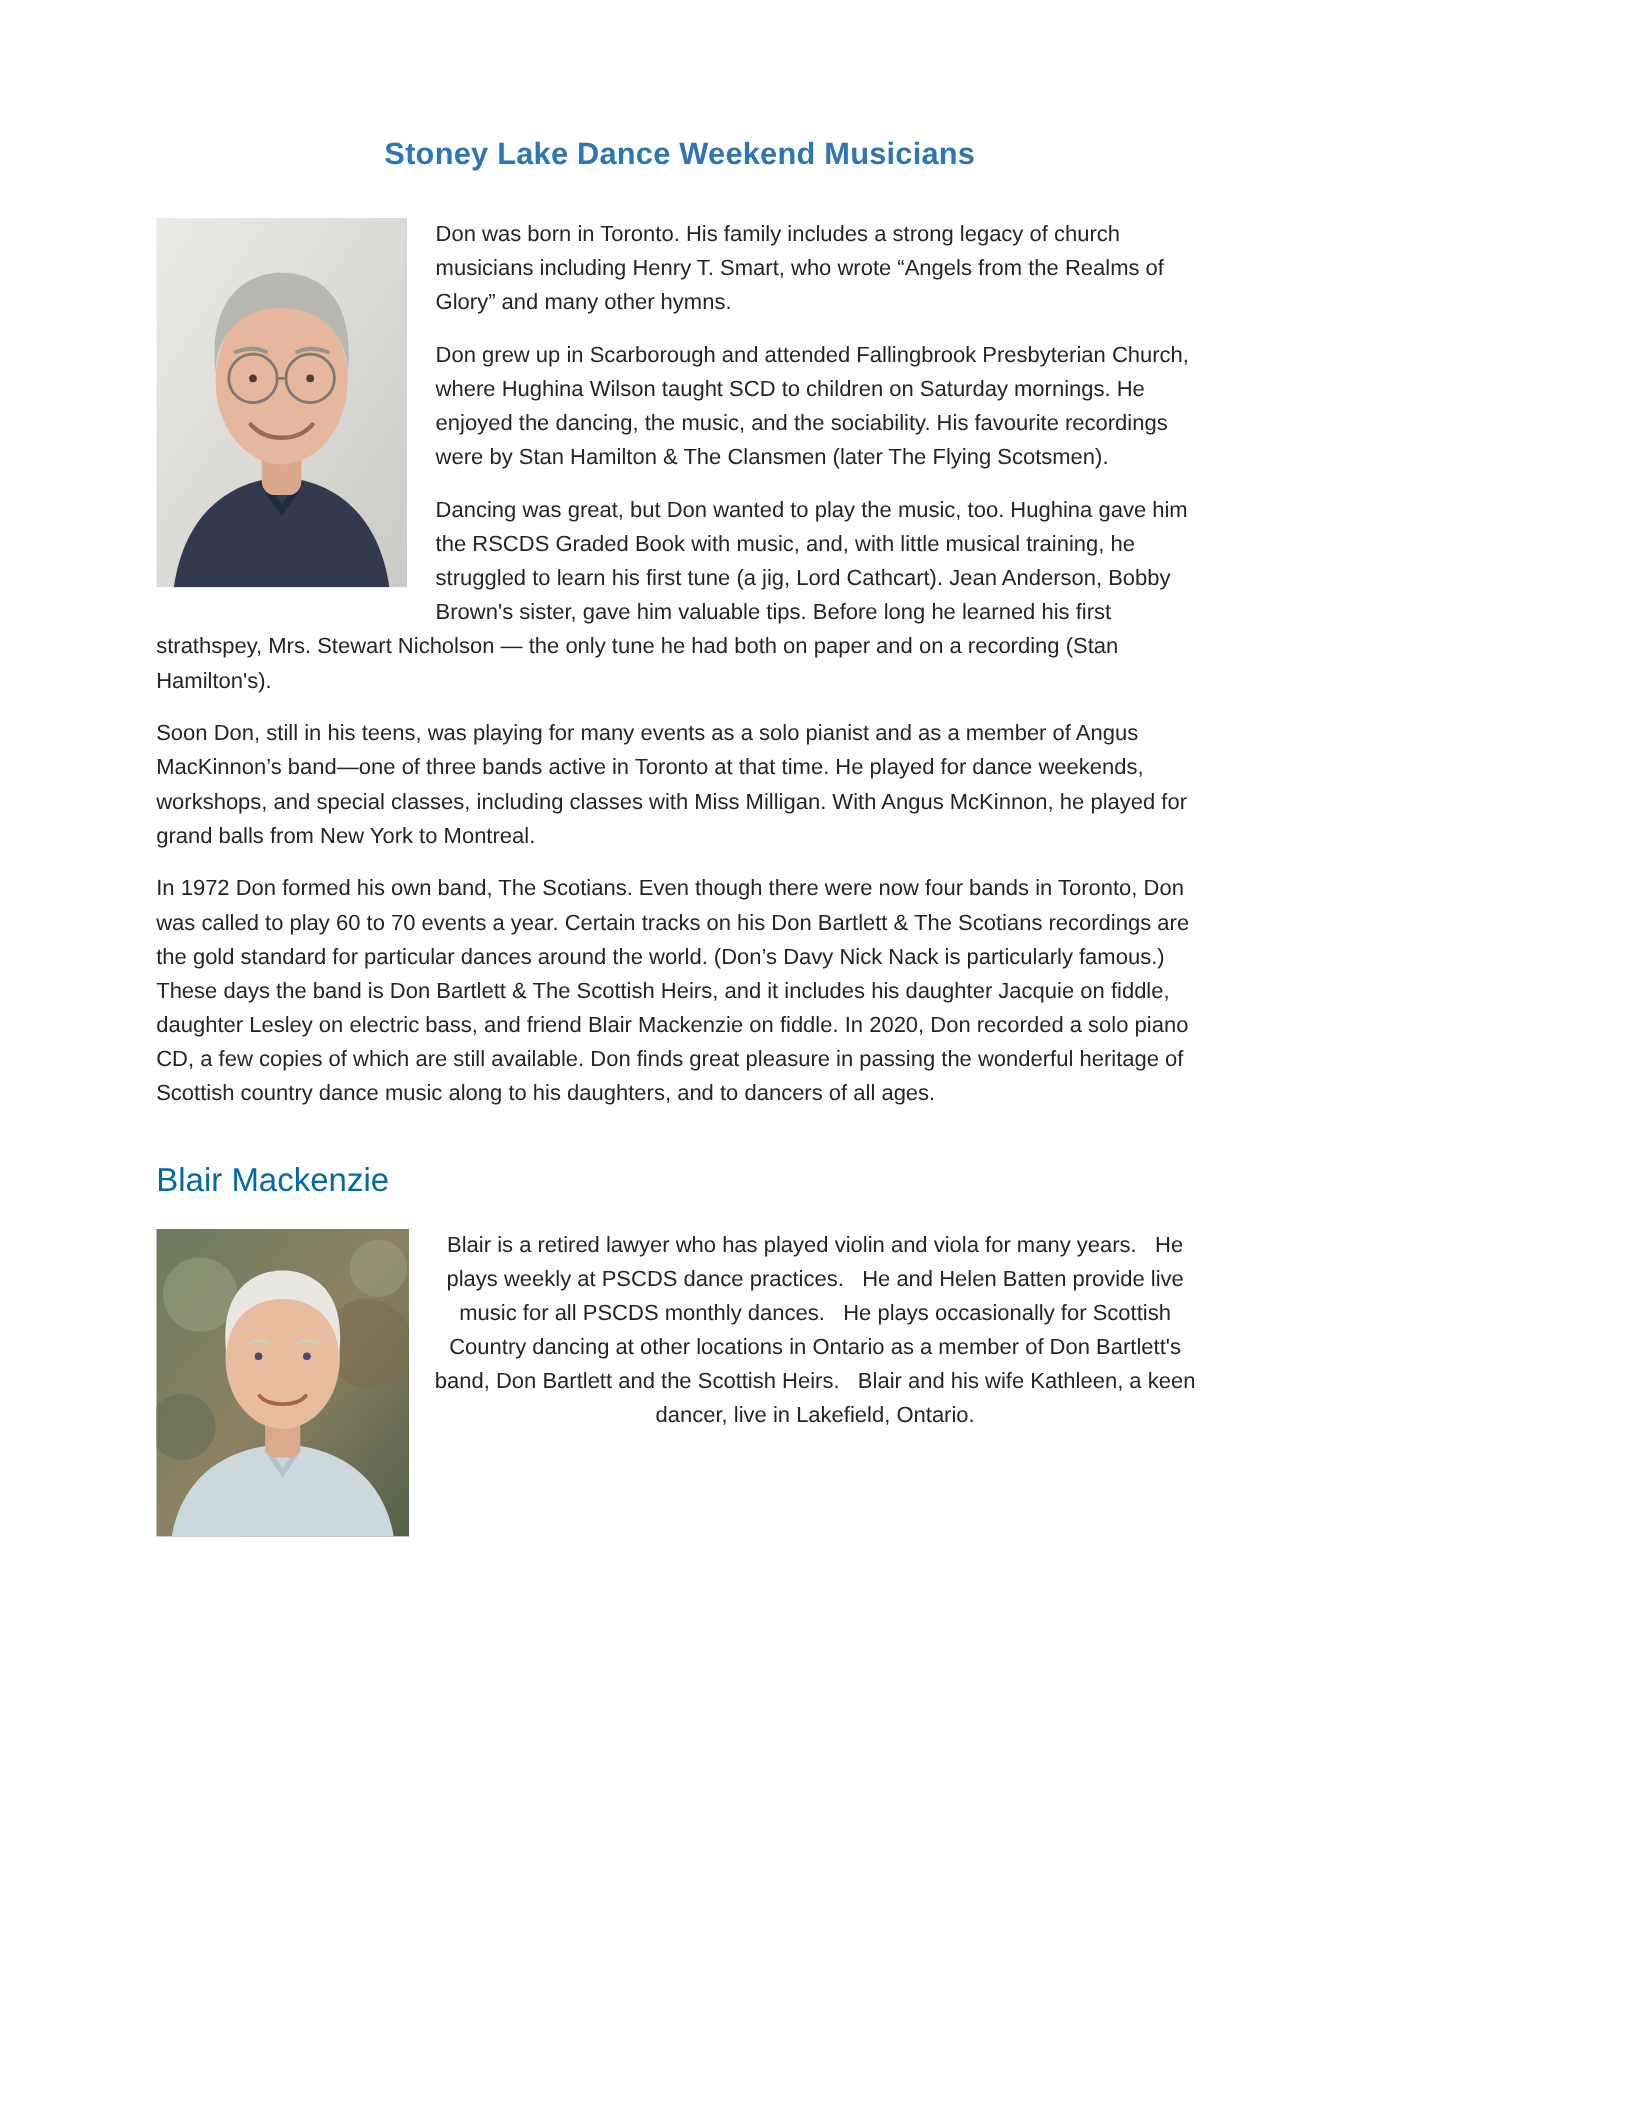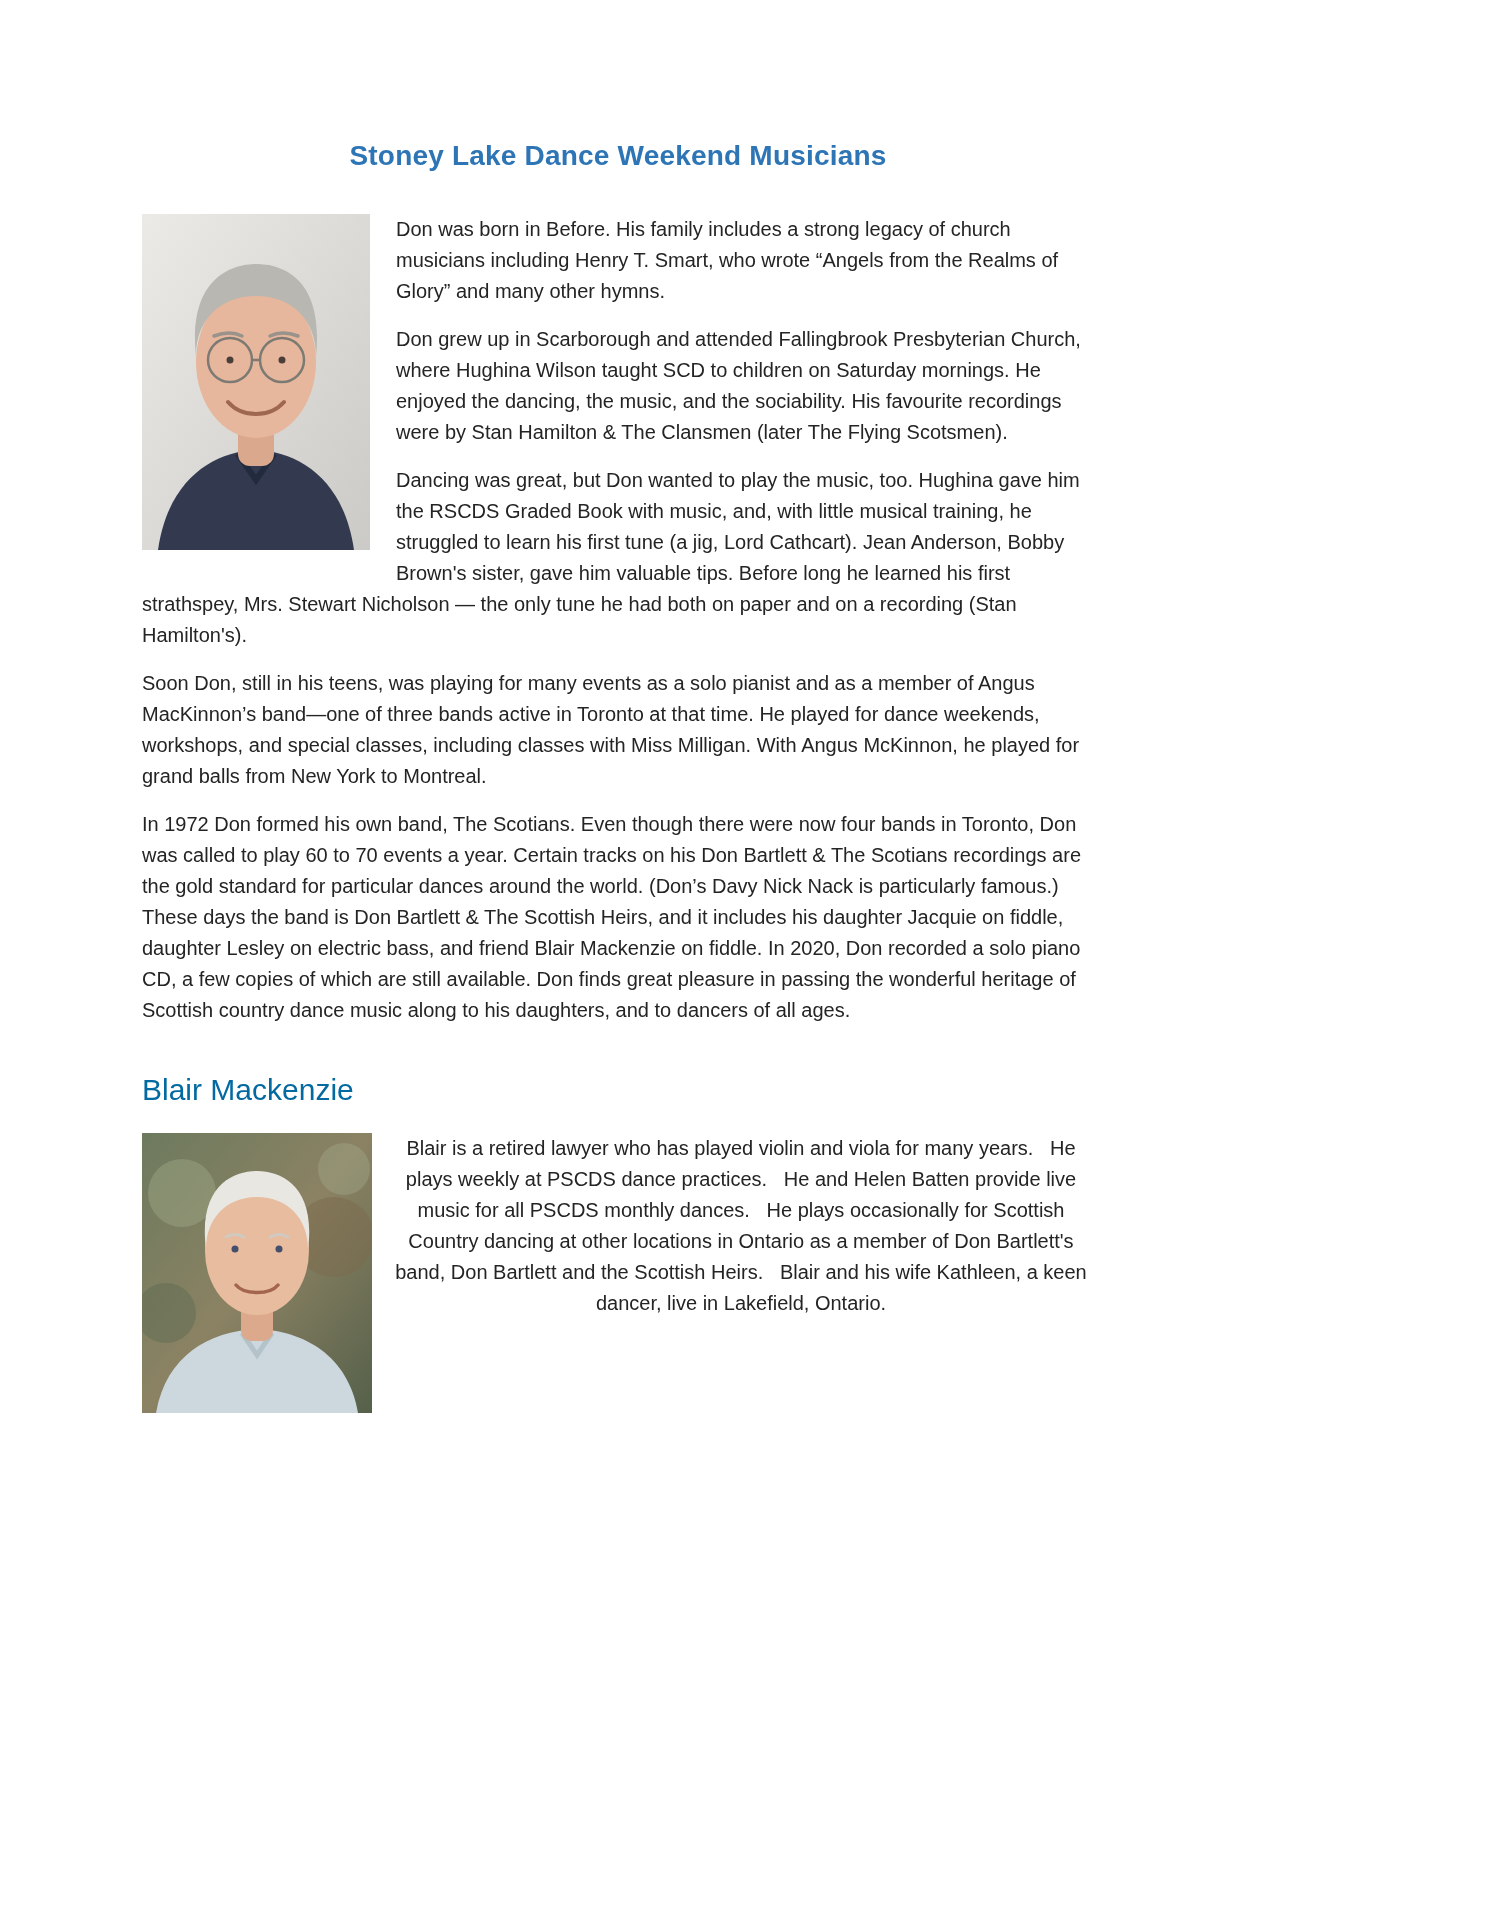--- a/index.html
+++ b/index.html
@@ -9,21 +9,21 @@
     width: 1486px;
     height: 1923px;
     background: #ffffff;
     font-family: "Liberation Sans", sans-serif;
     color: #242424;
     overflow: hidden;
   }
   .content {
     position: absolute;
     left: 142px;
-    top: 140px;
+    top: 124px;
     width: 952px;
   }
   .doc-title {
     font-size: 28px;
     font-weight: 700;
     color: #2E75B6;
     text-align: center;
     letter-spacing: 0.2px;
   }
   .h-don {
@@ -83,21 +83,21 @@
           <path d="M72 122 Q88 116 100 122" stroke="#9a938b" stroke-width="3.5" fill="none" stroke-linecap="round"></path>
           <path d="M128 122 Q140 116 156 122" stroke="#9a938b" stroke-width="3.5" fill="none" stroke-linecap="round"></path>
           <circle cx="88" cy="146" r="22" fill="none" stroke="#7d7a74" stroke-width="2.5"></circle>
           <circle cx="140" cy="146" r="22" fill="none" stroke="#7d7a74" stroke-width="2.5"></circle>
           <line x1="110" y1="146" x2="118" y2="146" stroke="#7d7a74" stroke-width="2.5"></line>
           <circle cx="88" cy="146" r="3.5" fill="#4a3f38"></circle>
           <circle cx="140" cy="146" r="3.5" fill="#4a3f38"></circle>
           <path d="M86 188 C100 204 128 204 142 188" stroke="#a0674f" stroke-width="4" fill="none" stroke-linecap="round"></path>
         </svg>
       </div>
-      <p class="body">Don was born in Before. His family includes a strong legacy of church musicians including Henry T. Smart, who wrote “Angels from the Realms of Glory” and many other hymns.</p>
+      <p class="body">Don was born in Toronto. His family includes a strong legacy of church musicians including Henry T. Smart, who wrote “Angels from the Realms of Glory” and many other hymns.</p>
       <p class="body">Don grew up in Scarborough and attended Fallingbrook Presbyterian Church, where Hughina Wilson taught SCD to children on Saturday mornings. He enjoyed the dancing, the music, and the sociability. His favourite recordings were by Stan Hamilton &amp; The Clansmen (later The Flying Scotsmen).</p>
       <p class="body">Dancing was great, but Don wanted to play the music, too. Hughina gave him the RSCDS Graded Book with music, and, with little musical training, he struggled to learn his first tune (a jig, Lord Cathcart). Jean Anderson, Bobby Brown's sister, gave him valuable tips. Before long he learned his first strathspey, Mrs. Stewart Nicholson — the only tune he had both on paper and on a recording (Stan Hamilton's).</p>
       <p class="body">Soon Don, still in his teens, was playing for many events as a solo pianist and as a member of Angus MacKinnon’s band—one of three bands active in Toronto at that time. He played for dance weekends, workshops, and special classes, including classes with Miss Milligan. With Angus McKinnon, he played for grand balls from New York to Montreal.</p>
       <p class="body">In 1972 Don formed his own band, The Scotians. Even though there were now four bands in Toronto, Don was called to play 60 to 70 events a year. Certain tracks on his Don Bartlett &amp; The Scotians recordings are the gold standard for particular dances around the world. (Don’s Davy Nick Nack is particularly famous.) These days the band is Don Bartlett &amp; The Scottish Heirs, and it includes his daughter Jacquie on fiddle, daughter Lesley on electric bass, and friend Blair Mackenzie on fiddle. In 2020, Don recorded a solo piano CD, a few copies of which are still available. Don finds great pleasure in passing the wonderful heritage of Scottish country dance music along to his daughters, and to dancers of all ages.</p>
     </div>
 
     <h2 class="h-blair">Blair Mackenzie</h2>
 
     <div class="section-body blair-body clearfix">
       <div class="photo blair">

